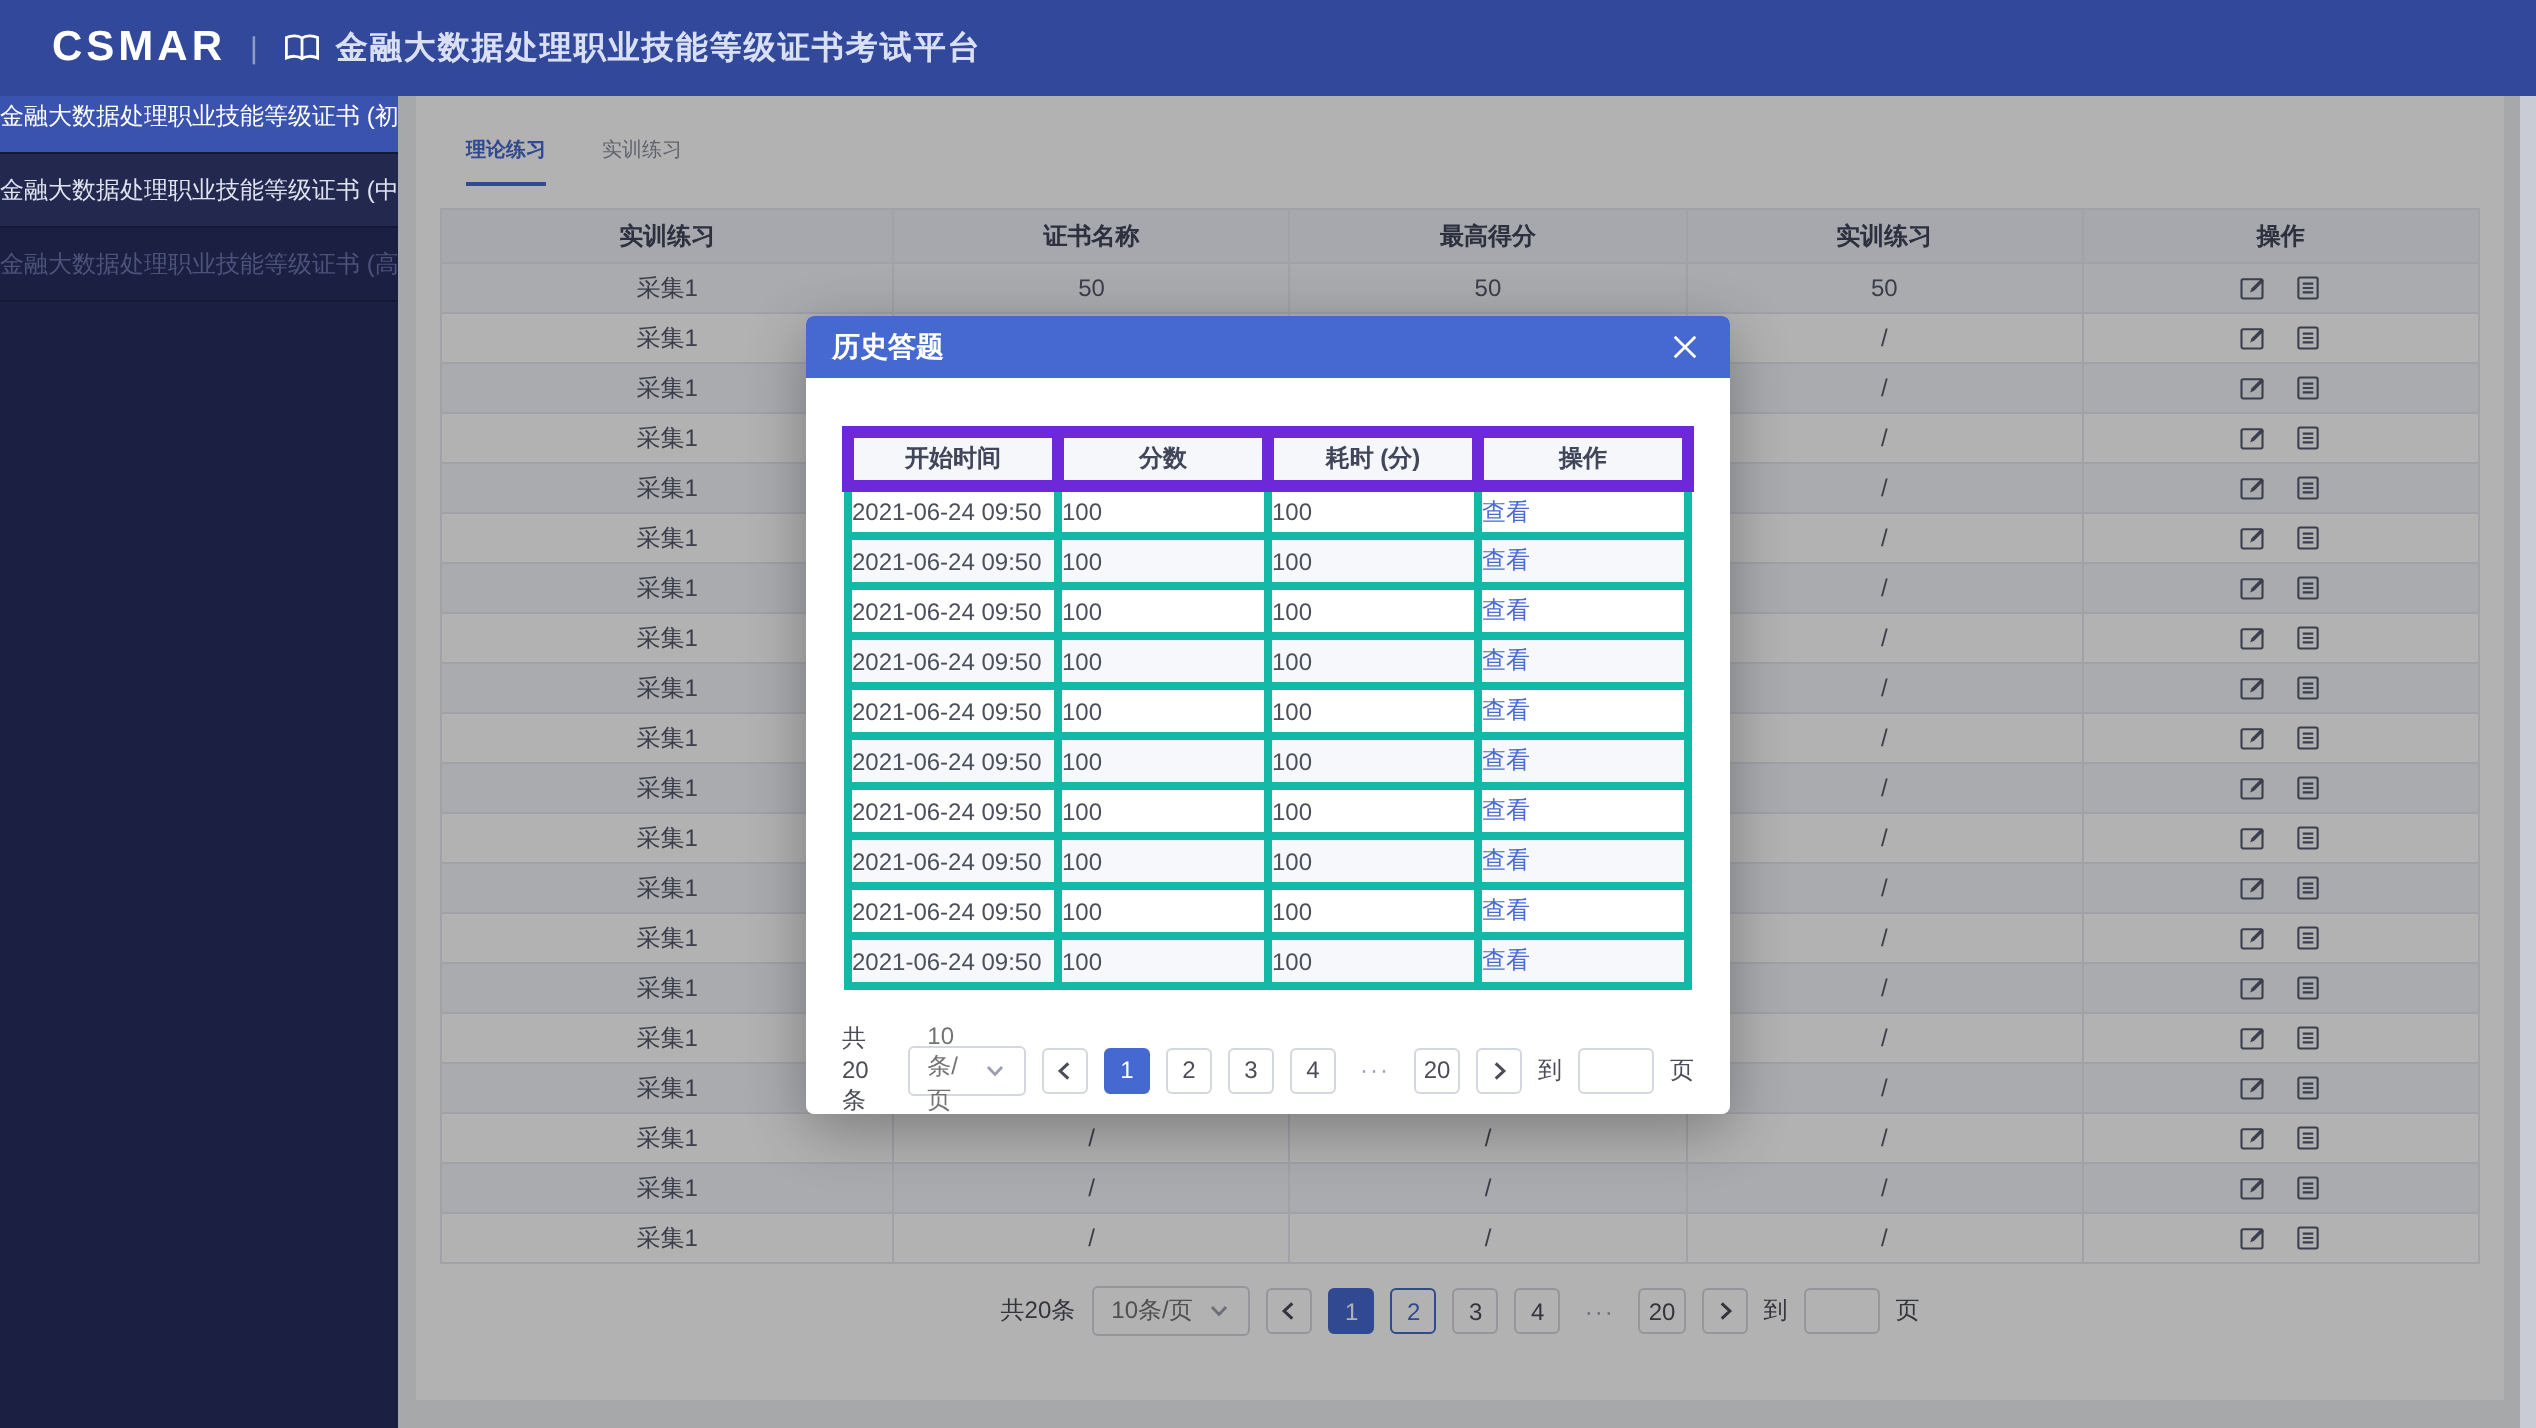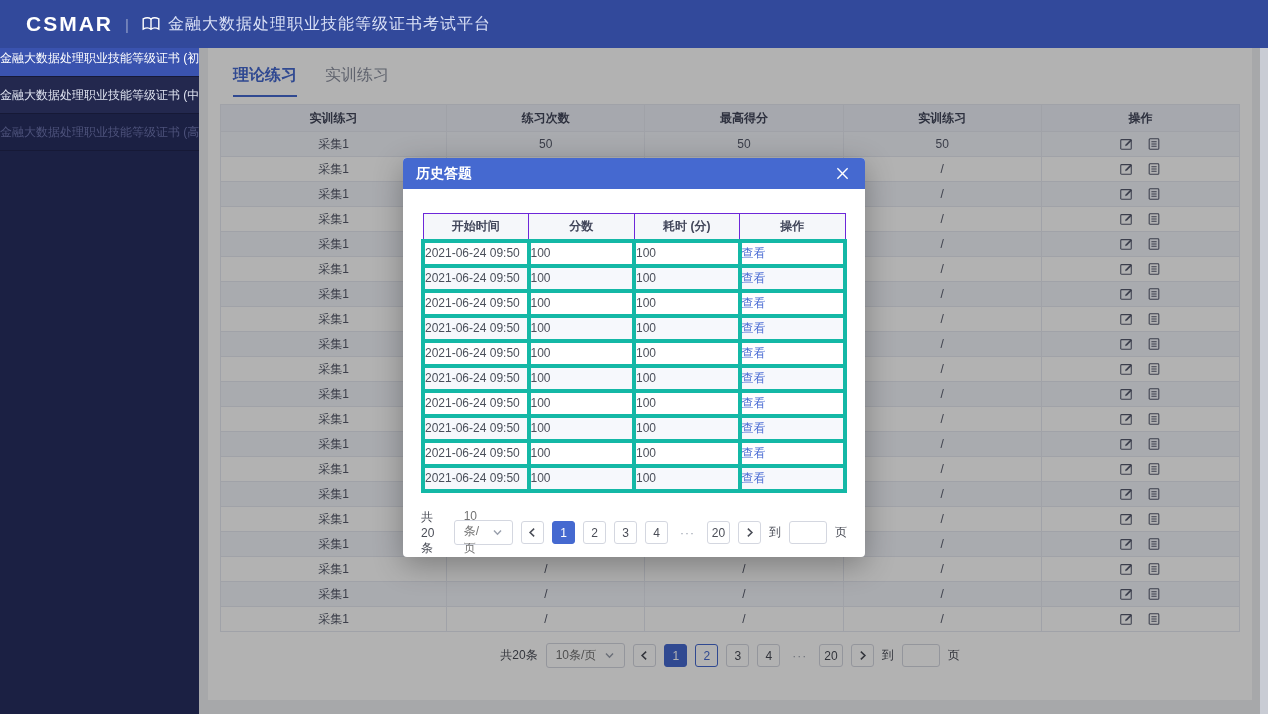--- a/index.html
+++ b/index.html
@@ -5,38 +5,38 @@
   * { margin:0; padding:0; box-sizing:border-box; }
   html,body { width:1268px; height:714px; overflow:hidden; }
   body { font-family:"Liberation Sans","DejaVu Sans",sans-serif; background:#f0f1f4; position:relative; }
 
   
   .app-header{ position:absolute; left:0; top:0; width:1268px; height:48px;
     background:var(--header-bg,#32499b); display:flex; align-items:center; padding-left:26px; z-index:40;}
   .logo{ color:#fff; font-size:21px; font-weight:bold; letter-spacing:2px; }
   .hsep{ color:rgba(255,255,255,.45); margin:0 12px; font-size:15px; }
   .book{ display:inline-flex; margin-right:7px; }
-  .htitle{ color:#d9e0f6; font-size:16px; font-weight:normal; letter-spacing:1px; }
+  .htitle{ color:#d9e0f6; font-size:16px; font-weight:bold; letter-spacing:1px; }
 
   
   .sidebar{ position:absolute; left:0; top:40px; width:199px; height:674px;
     background:var(--sidebar-bg,#1b2043); z-index:35;}
   .side-title{ height:36px; line-height:36px; text-align:center; color:#fff; font-size:14px;
     font-weight:bold; background:var(--sidebar-title-bg,#161936); }
   .side-item{ height:37px; line-height:37px; text-align:center; font-size:12px;
     color:var(--sidebar-text,#dfe3f0); background:var(--sidebar-item-bg,#23284e);
     border-bottom:1px solid var(--sidebar-title-bg,#161936); cursor:pointer; white-space:nowrap; overflow:hidden;}
   .side-item.active{ background:var(--sidebar-active-bg,#3a53af); color:#fff; }
   .side-item.disabled{ background:var(--sidebar-bg,#1b2043); color:var(--sidebar-disabled,#4d527b); }
 
   
   .content{ position:absolute; left:199px; top:40px; right:0; bottom:0; background:#f0f1f4; }
   .card{ position:absolute; left:9px; top:8px; right:16px; bottom:14px; background:#fff; }
   .tabs{ padding:17px 0 0 25px; height:48px; }
-  .tab{ display:inline-block; margin-right:28px; font-size:16px; color:var(--muted,#8a8f9e);
+  .tab{ display:inline-block; margin-right:28px; font-size:10px; color:var(--muted,#8a8f9e);
     padding-bottom:9px; cursor:pointer; }
   .tab.active{ color:var(--accent,#4569d0); font-weight:bold;
     border-bottom:2px solid var(--accent,#4569d0); }
 
   table{ border-collapse:collapse; font-size:12px; }
   .main-table{ width:calc(100% - 24px); margin:8px 12px 0 12px; }
   .main-table th{ height:27px; background:var(--th-bg,#eef1f9); color:var(--th-text,#41465a);
     font-weight:bold; border:1px solid var(--border,#e6e9f1); }
   .main-table td{ height:25px; text-align:center; color:var(--text,#55596a);
     border:1px solid var(--border,#e6e9f1); }
@@ -71,21 +71,21 @@
   .modal{ position:absolute; left:403px; top:158px; width:462px; height:399px; background:#fff;
     border-radius:4px; z-index:50; box-shadow:0 8px 30px rgba(0,0,0,.3); overflow:hidden; }
   .modal-header{ height:31px; background:var(--modal-header-bg,#4569d0); display:flex;
     align-items:center; padding:0 13px; }
   .modal-title{ color:#fff; font-size:14px; font-weight:bold; }
   .close-btn{ margin-left:auto; background:none; border:none; color:#fff; cursor:pointer;
     display:inline-flex; padding:2px; }
   .modal-body{ padding:24px 18px 0 18px; }
   .modal-table{ width:100%; }
   .modal-table th{ height:27px; background:#f5f7fa; color:var(--th-text,#41465a); font-weight:bold;
-    border:1px solid #6d28d9; width:25%; }
+    border:6px solid #6d28d9; width:25%; }
   .modal-table td{ height:25px; text-align:left; color:#4a4f5a; border:4px solid #14b8a6; }
   .modal-table tbody tr:nth-child(even) td{ background:#f6f8fc; }
   .view-link{ color:var(--link,#4a6bd3); text-decoration:none; cursor:pointer; }
   .modal .pagination{ margin-top:16px; }
 </style>
 </head>
 <body>
 
 <header class="app-header">
   <span class="logo">CSMAR</span>
@@ -107,21 +107,21 @@
     </div>
 </aside>
 
 <div class="content">
   <div class="card">
     <div class="tabs" id="tabs"><span class="tab active">理论练习</span><span class="tab">实训练习</span></div>
     <table class="main-table">
       <thead>
           <tr id="main-thead">
             <th>实训练习</th>
-            <th>练习次数</th>
+            <th>证书名称</th>
             <th>最高得分</th>
             <th>实训练习</th>
             <th>操作</th>
           </tr>
         </thead>
       <tbody id="main-tbody">
           <tr>
             <td>采集1</td>
             <td>50</td>
             <td>50</td>

